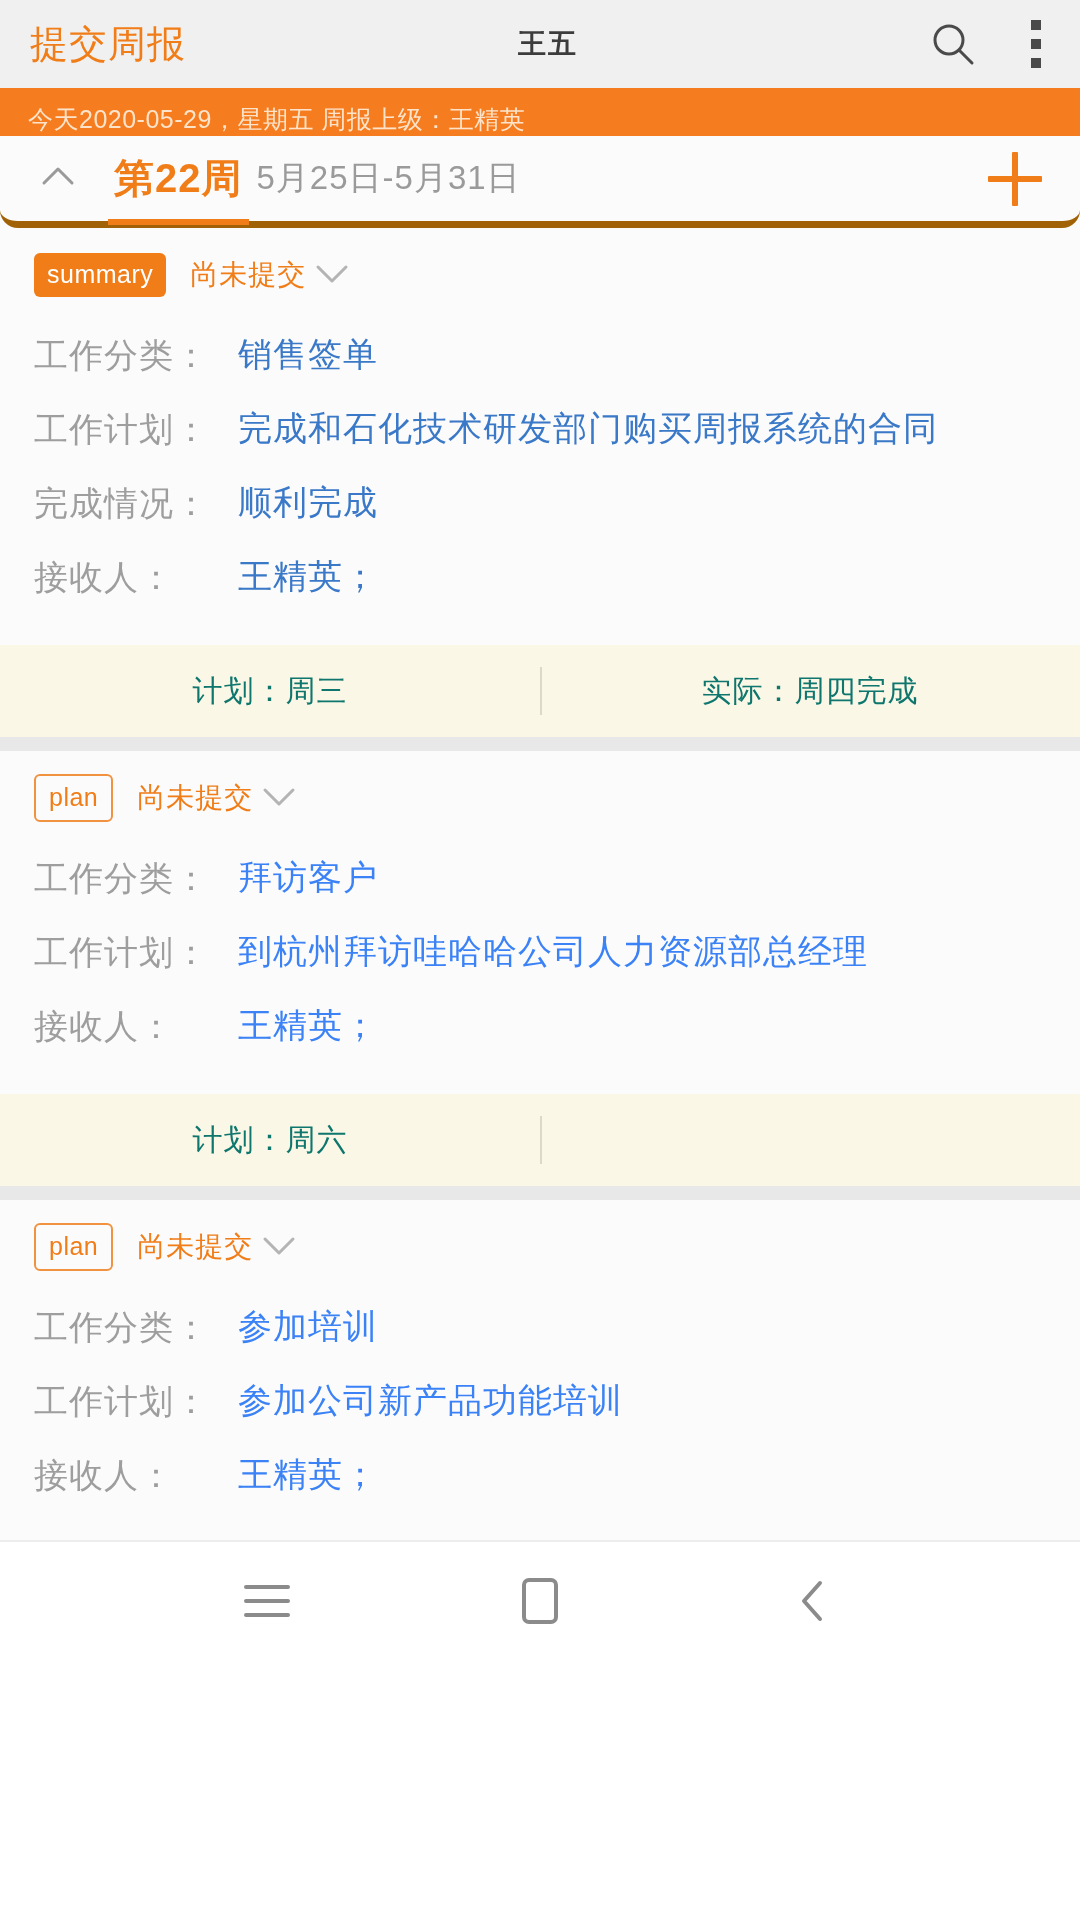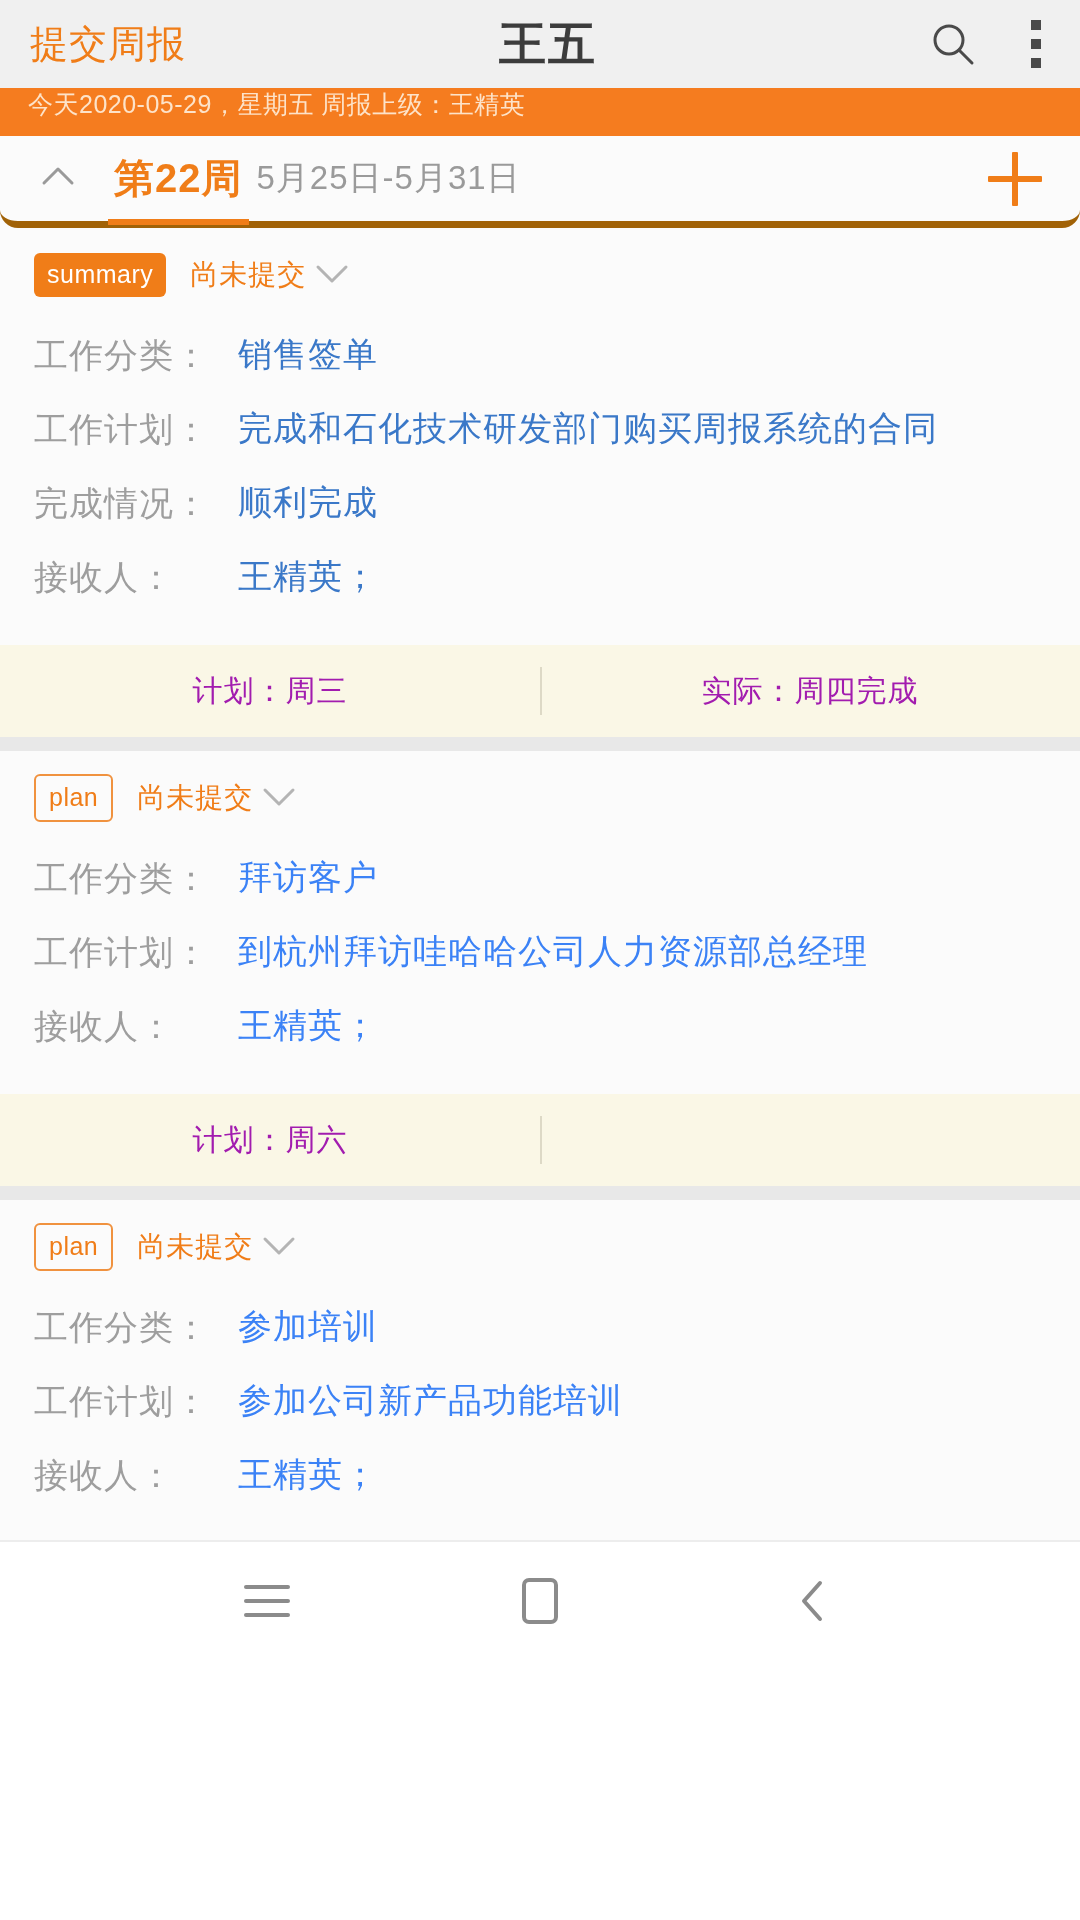--- a/index.html
+++ b/index.html
@@ -18,33 +18,33 @@
     display:flex; align-items:center;
     padding:0 30px;
     position:relative;
   }
   .appbar-left {
     color:#f07d18; font-size:38px; letter-spacing:1px; font-weight:400;
     white-space:nowrap;
   }
   .appbar-title {
     position:absolute; left:16px; right:0; text-align:center;
-    color:#3c3c3c; font-size:47px; font-weight:700; letter-spacing:2px;
+    color:#3c3c3c; font-size:28px; font-weight:700; letter-spacing:2px;
     pointer-events:none;
   }
   .appbar-actions { margin-left:auto; display:flex; align-items:center; gap:46px; z-index:2; }
   .icon-search { width:46px; height:46px; display:block; }
   .icon-more { width:10px; display:flex; flex-direction:column; align-items:center; gap:9px; padding:4px 14px; }
   .icon-more i { display:block; width:10px; height:10px; background:#4a4a4a; }
 
   
   .banner {
     flex:0 0 48px; height:48px;
     background:#f57c1f;
-    display:flex; align-items:flex-start;
+    display:flex; align-items:flex-end;
     padding:0 28px;
   }
   .banner-text { color:#fde3c9; font-size:25px; white-space:nowrap; letter-spacing:0.5px; }
 
   
   .weekbar {
     flex:0 0 92px; height:92px;
     background:#fbfbfb;
     display:flex; align-items:center;
     padding:0 34px;
@@ -99,21 +99,21 @@
   .row-value.dark { color:#3b82f6; }
 
   .card-foot {
     background:#faf7e6;
     height:92px;
     display:flex; align-items:center;
     position:relative;
   }
   .foot-cell {
     flex:1 1 50%; display:flex; align-items:center; justify-content:center;
-    color:#a21caf; font-size:30px; letter-spacing:1px;
+    color:#0f766e; font-size:30px; letter-spacing:1px;
   }
   .foot-div {
     position:absolute; left:50%; top:22px; bottom:22px;
     width:2px; background:#ddd9c6;
   }
 
   
   .navbar {
     flex:0 0 120px; height:120px; background:#ffffff;
     border-top:2px solid #ededed;

